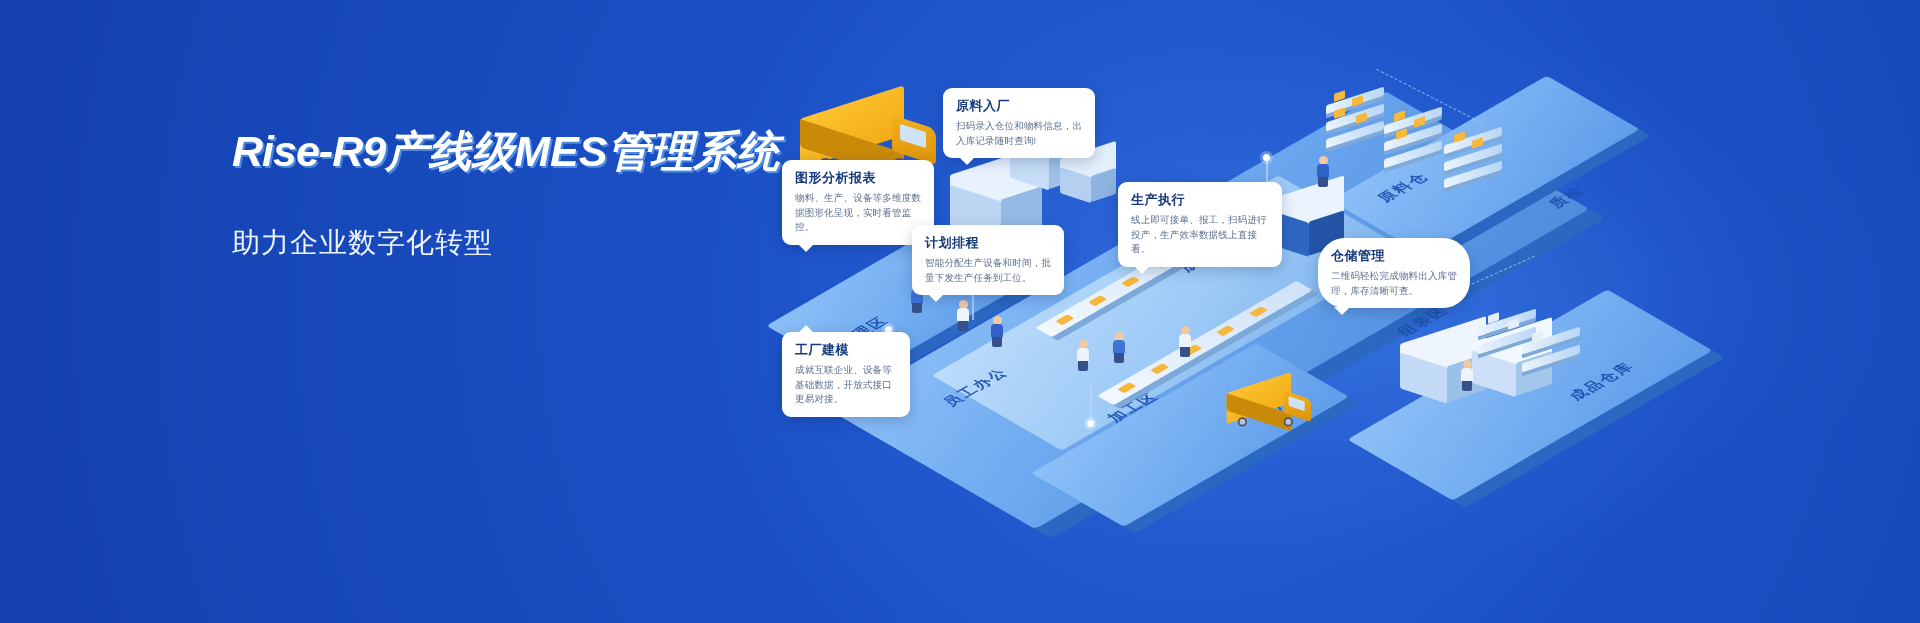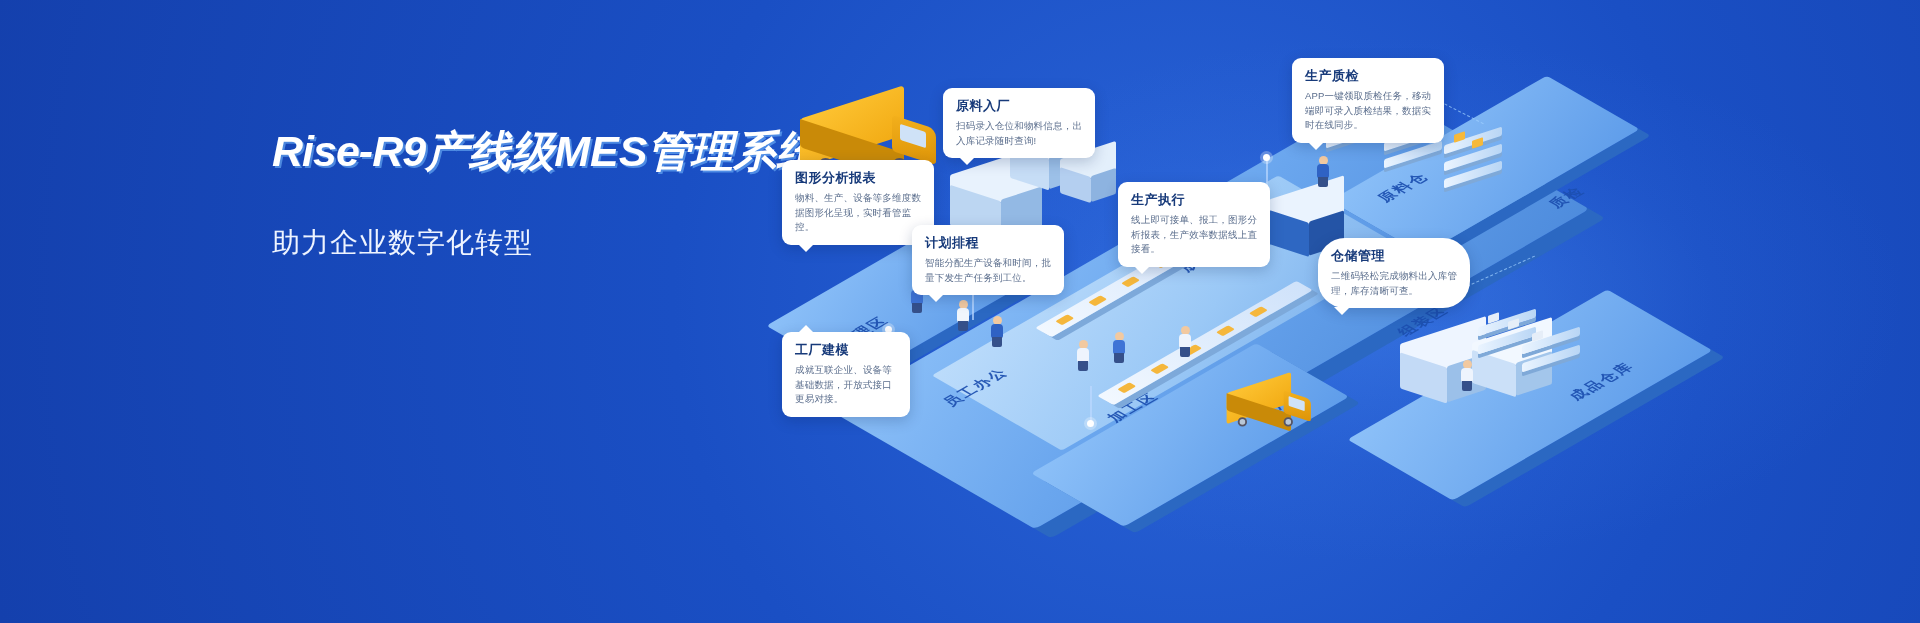--- a/index.html
+++ b/index.html
@@ -15,21 +15,21 @@
     overflow:hidden;
   }
   
   .glow {
     position:absolute; left:880px; top:40px; width:1020px; height:520px;
     background:radial-gradient(ellipse at 50% 50%, rgba(90,160,255,0.30) 0%, rgba(60,120,230,0.12) 45%, rgba(26,79,196,0) 72%);
     pointer-events:none;
   }
 
   
-  .copy { position:absolute; left:232px; top:128px; width:600px;margin-left:40px; }
+  .copy { position:absolute; left:232px; top:128px; width:600px; }
   .title {
     font-style:italic; font-weight:bold; color:#ffffff;
     font-size:43px; letter-spacing:0px; line-height:1.1;
     white-space:nowrap;
     text-shadow: 2px 2px 0 rgba(120,190,255,0.55);
   }
   .title .en { letter-spacing:-1px; }
   .subs { margin-top:45px; }
   .sub-line {
     color:#eef4ff; font-size:28px; line-height:1.62; font-weight:400;
@@ -379,35 +379,30 @@
       <p>物料、生产、设备等多维度数据图形化呈现，实时看管监控。</p>
       <span class="tail tail-bl"></span>
     </div>
 
     <div class="card" style="left:183px; top:58px; width:152px;">
       <h4>原料入厂</h4>
       <p>扫码录入仓位和物料信息，出入库记录随时查询!</p>
       <span class="tail tail-bl"></span>
     </div>
 
-    <div class="card" style="left:532px; top:28px; width:152px;">
-      <h4>生产质检</h4>
-      <p>APP一键领取质检任务，移动端即可录入质检结果，数据实时在线同步。</p>
-      <span class="tail tail-bl"></span>
-    </div>
 
     <div class="card" style="left:152px; top:195px; width:152px;">
       <h4>计划排程</h4>
       <p>智能分配生产设备和时间，批量下发生产任务到工位。</p>
       <span class="tail tail-bl"></span>
     </div>
 
-    <div class="card" style="left:358px; top:152px; width:152px;">
+    <div class="card" style="left:358px; top:152px; width:164px;">
       <h4>生产执行</h4>
-      <p>线上即可接单、报工，图形分析报表，生产效率数据线上直接看。</p>
+      <p>线上即可接单、报工，扫码进行投产，生产效率数据线上直接看。</p>
       <span class="tail tail-bl"></span>
     </div>
 
     <div class="card" style="left:558px; top:208px; width:152px;border-radius:27px;">
       <h4>仓储管理</h4>
       <p>二维码轻松完成物料出入库管理，库存清晰可查。</p>
       <span class="tail tail-bl"></span>
     </div>
 
     <div class="card" style="left:22px; top:302px; width:128px;">

